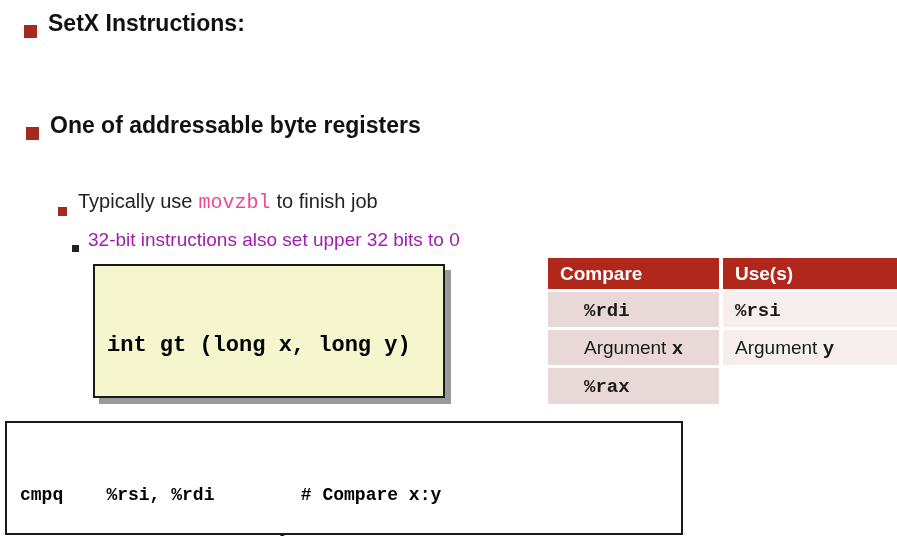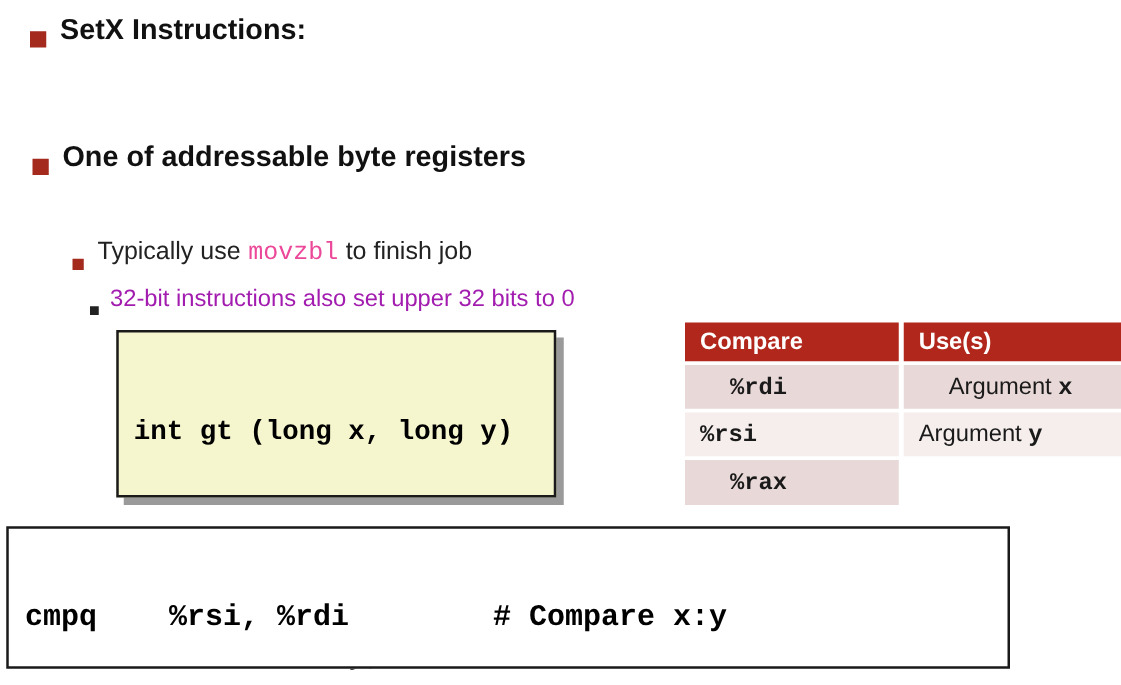--- a/index.html
+++ b/index.html
@@ -43,25 +43,25 @@
   }
   .cell.body { font-size:19px; height:35px; line-height:35px; color:#1a1a1a; }
   .cell.odd  { background:var(--table-row-odd-bg);padding-left:36px; }
   .cell.even { background:var(--table-row-even-bg); }
   .cell.last { height:36px; line-height:36px; }
   .reg-name, .use-code {
     font-family:"Liberation Mono", monospace; font-weight:bold; font-size:19px;
   }
   
   .asm-box {
-    position:absolute; left:5px; top:421px; width:803px; height:114px;
+    position:absolute; left:5px; top:421px; width:678px; height:114px;
     background:#ffffff; border:2px solid #1a1a1a;
     padding:7px 0 0 13px;
     font-family:"Liberation Mono", monospace; font-weight:bold;
-    font-size:24px; line-height:26px; color:#000; white-space:pre;
+    font-size:18px; line-height:26px; color:#000; white-space:pre;
   }
 </style>
 </head>
 <body>
 
 <div class="slide">
 
   <div class="row" style="left:24px; top:8px;">
     <span class="sq sq1"></span>
     <span class="t1">SetX Instructions:</span>
@@ -89,23 +89,23 @@
     <div>{</div>
     <div>  return x &gt; y;</div>
     
   </div>
 
   <div class="reg-table">
     <div class="cell head">Compare</div>
     <div class="cell head">Use(s)</div>
 
     <div class="cell body odd"><span class="reg-name">%rdi</span></div>
+    <div class="cell body even"><span class="reg-name">%rsi</span></div>
+
     <div class="cell body odd"><span>Argument</span>&nbsp;<span class="use-code">x</span></div>
-
-    <div class="cell body even"><span class="reg-name">%rsi</span></div>
     <div class="cell body even"><span>Argument</span>&nbsp;<span class="use-code">y</span></div>
 
     <div class="cell body odd last"><span class="reg-name">%rax</span></div>
   </div>
 
   <div class="asm-box">
     <div>cmpq    %rsi, %rdi        # Compare x:y</div>
     
     
     

